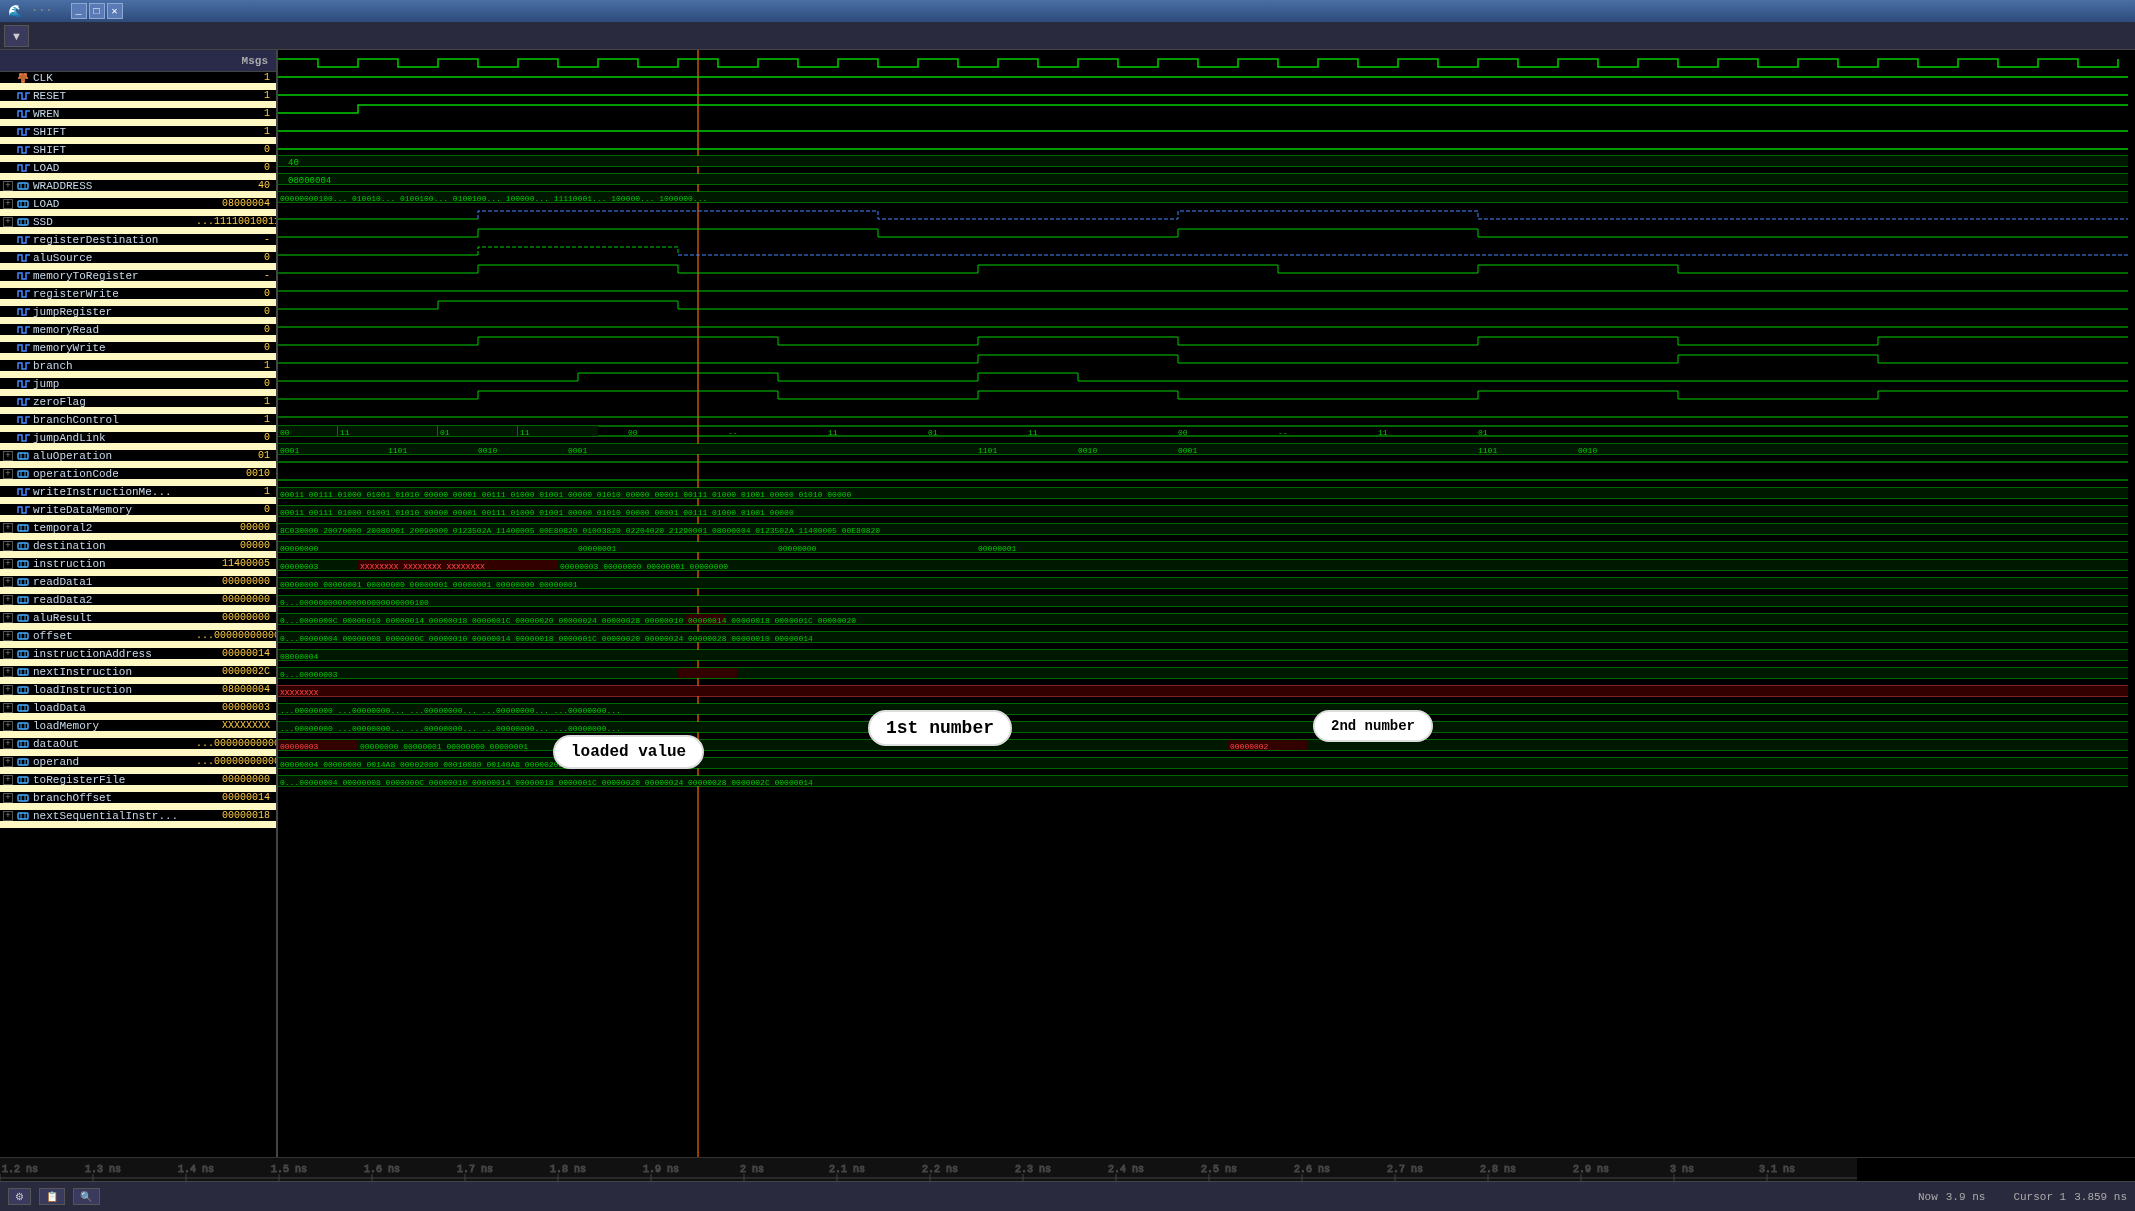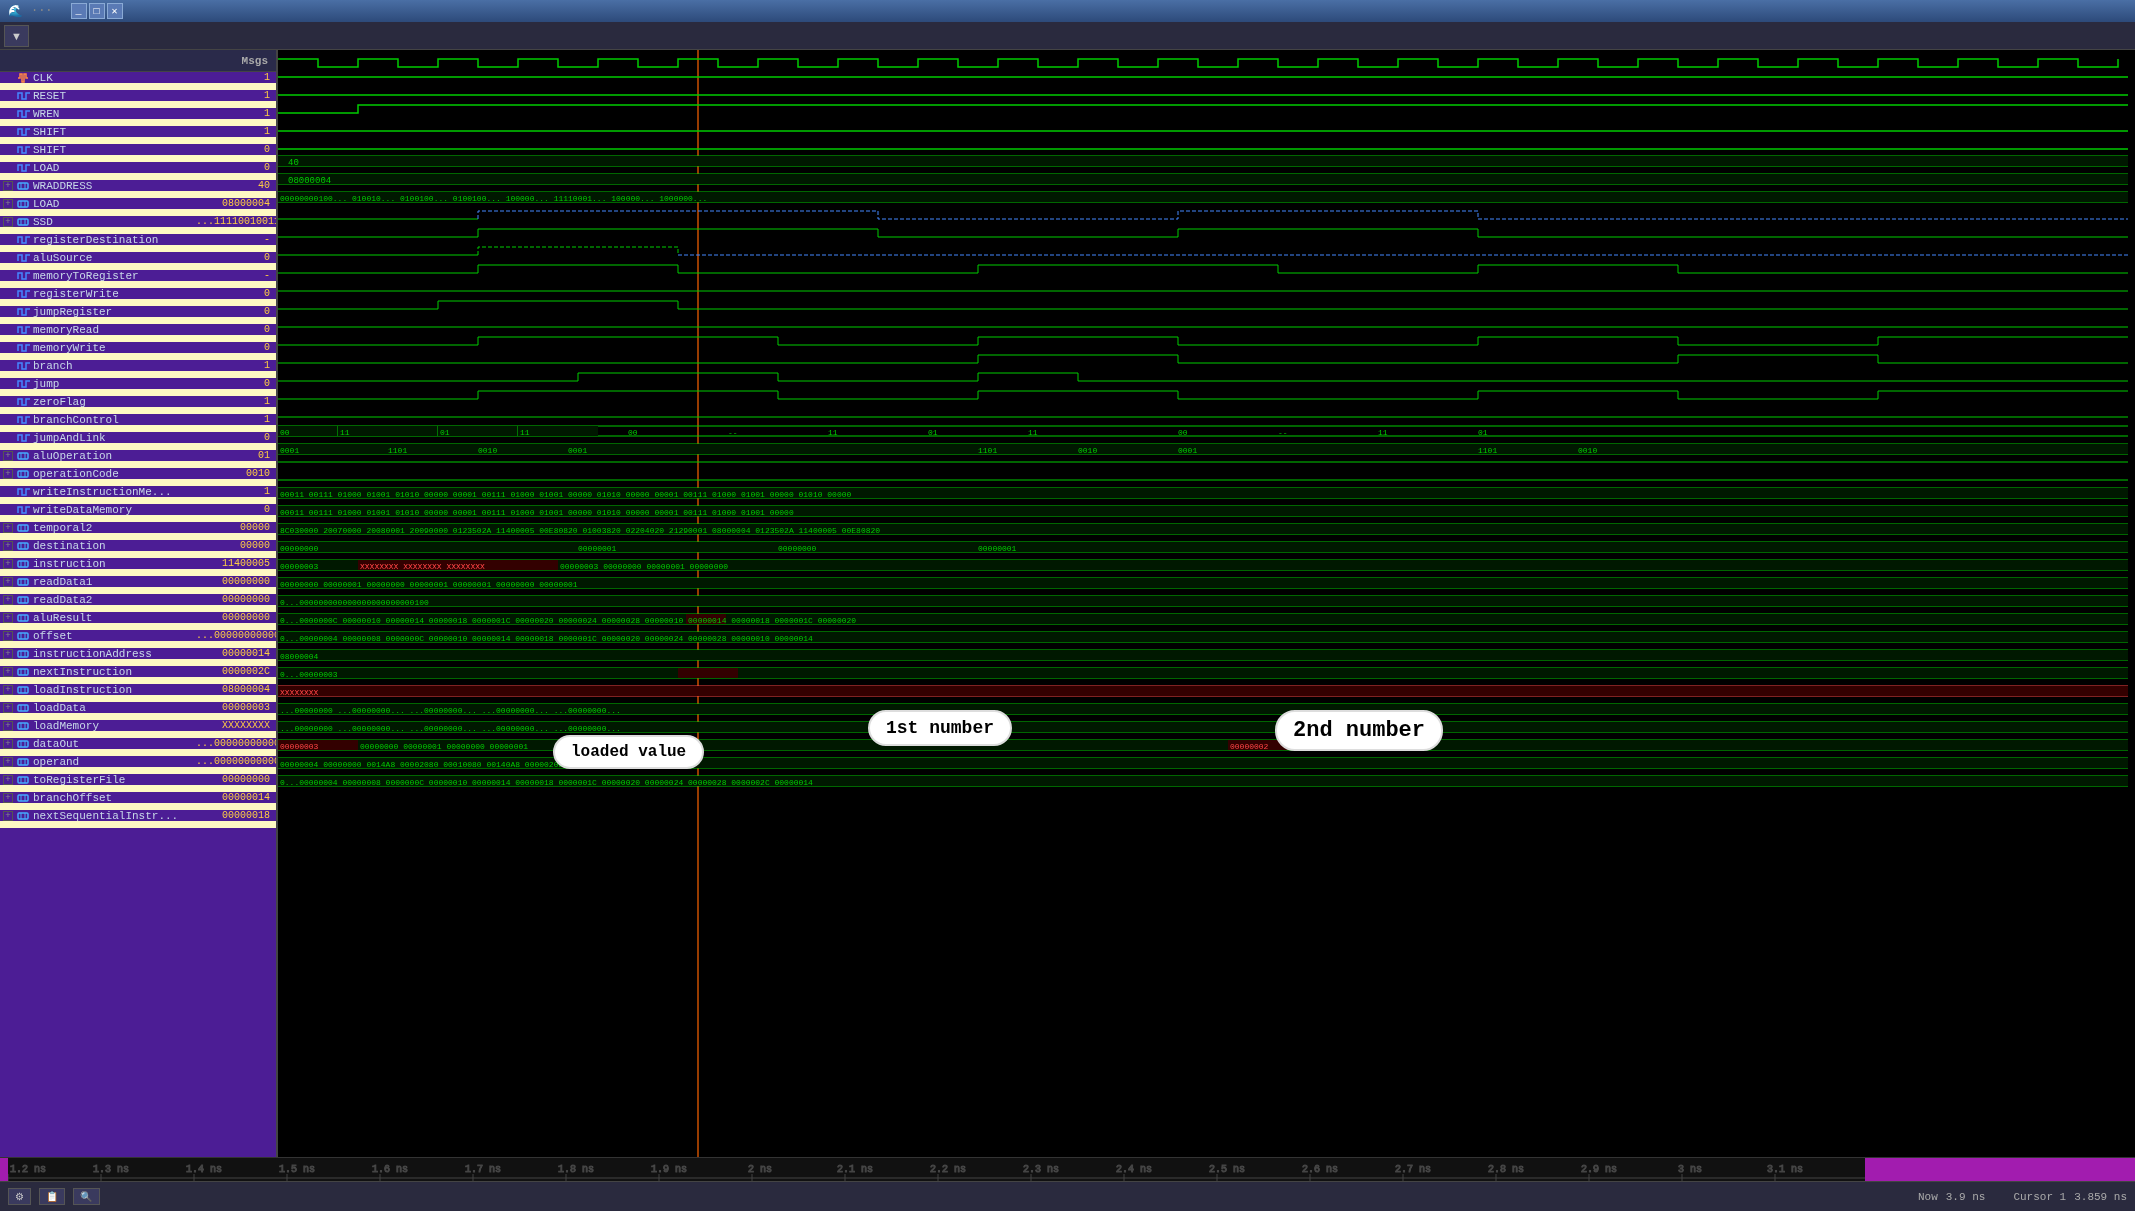--- a/index.html
+++ b/index.html
@@ -61,21 +61,21 @@
 
     
     .main-container {
       display: flex;
       height: calc(1211px - 22px - 28px - 30px - 24px);
     }
 
     
     .signal-list {
       width: 278px;
-      background: #4c1d95;
+      background: #000000;
       border-right: 2px solid #444;
       overflow: hidden;
       flex-shrink: 0;
     }
 
     .signal-header {
       background: #2a2a4a;
       height: 22px;
       display: flex;
       align-items: center;
@@ -952,25 +952,25 @@
         <g>
           <path d="M 0 726 L 1850 726 M 0 736 L 1850 736" stroke="#00cc00" stroke-width="1" fill="none"></path>
           <rect x="0" y="726" width="1850" height="10" fill="#001800"></rect>
           <text x="2" y="735" fill="#00cc00" font-size="8">0...00000004 00000008 0000000C 00000010 00000014 00000018 0000001C 00000020 00000024 00000028 0000002C 00000014</text>
         </g>
       </g>
     </svg>
 
     <div class="annotation-bubble" style="left: 275px; top: 685px; font-size:16px;">loaded value</div>
     <div class="annotation-bubble" style="left: 590px; top: 660px; font-size:18px;">1st number</div>
-    <div class="annotation-bubble" style="left: 997px; top: 660px; font-size:22px;">2nd number</div>
+    <div class="annotation-bubble" style="left: 1035px; top: 660px; font-size:14px;">2nd number</div>
   </div>
 </div>
 
-<div class="time-ruler" style="background:#a21caf; border-top:1px solid #333; height:24px; padding-left:8px; display:flex; align-items:center; overflow:hidden;">
+<div class="time-ruler" style="background:#000000; border-top:1px solid #333; height:24px; padding-left:0; display:flex; align-items:center; overflow:hidden;">
   <svg width="1857" height="24">
     <rect width="100%" height="100%" fill="#111"></rect>
     <line x1="0" y1="20" x2="1857" y2="20" stroke="#444" stroke-width="1"></line>
 
     <g fill="#aaa" font-size="10" font-family="Courier New" stroke="#444">
       <line x1="0" y1="16" x2="0" y2="24" stroke-width="1"></line>
       <text x="2" y="14">1.2 ns</text>
       <line x1="93" y1="16" x2="93" y2="24" stroke-width="1"></line>
       <text x="85" y="14">1.3 ns</text>
       <line x1="186" y1="16" x2="186" y2="24" stroke-width="1"></line>

